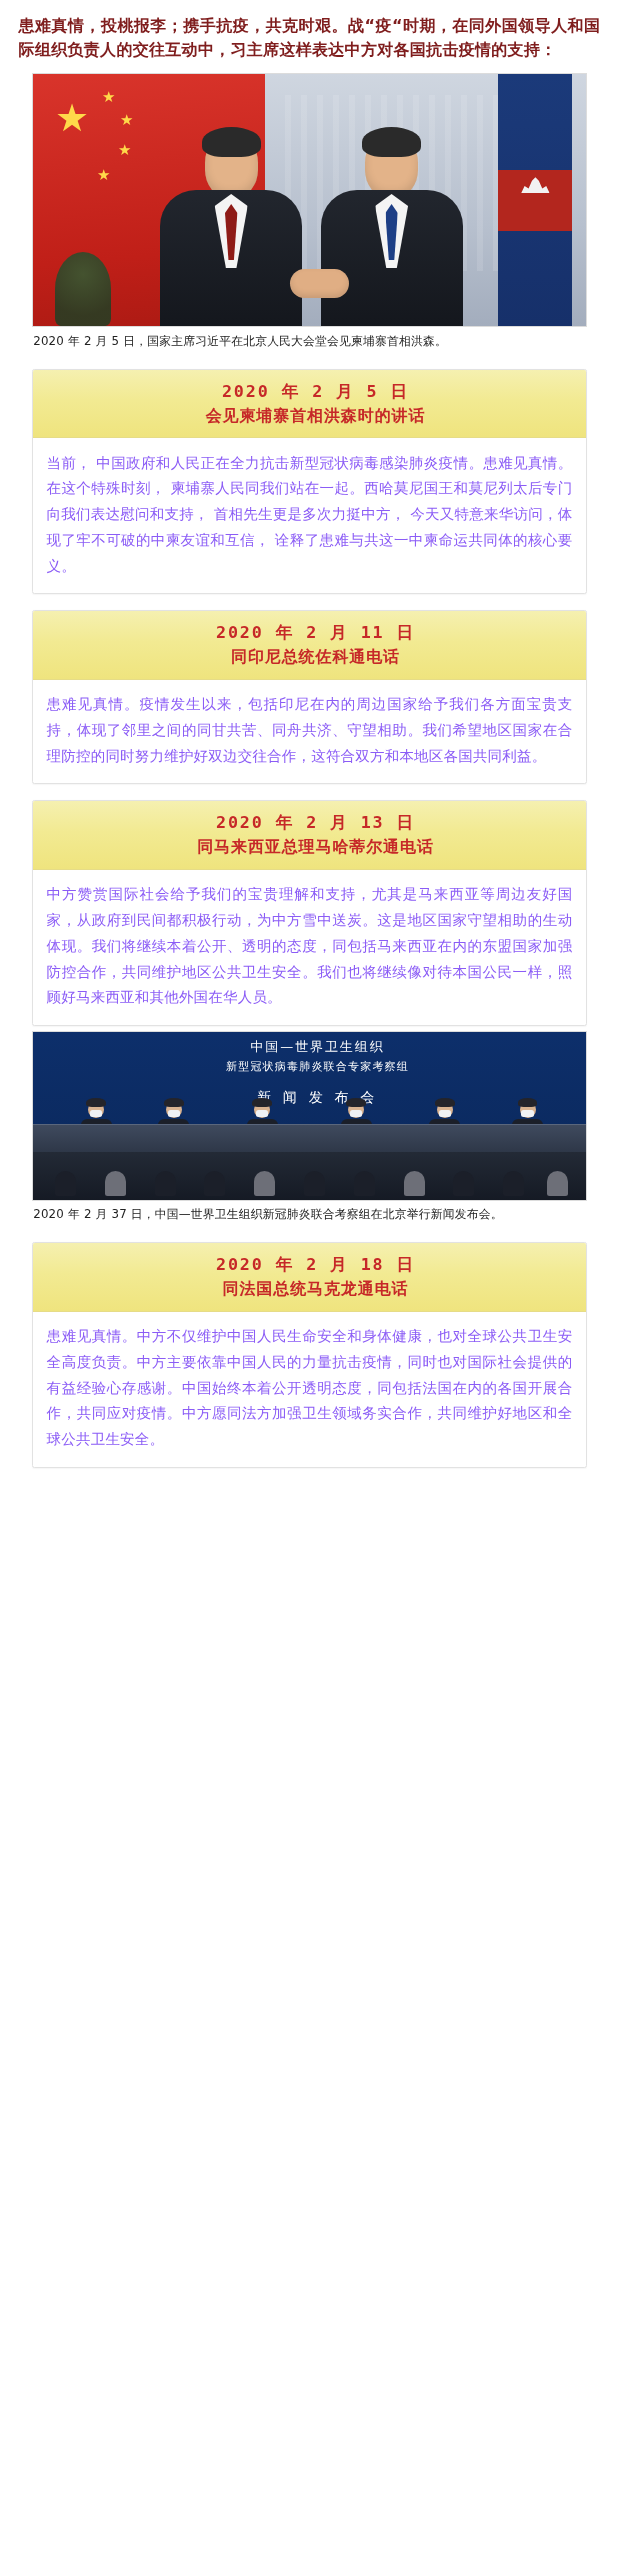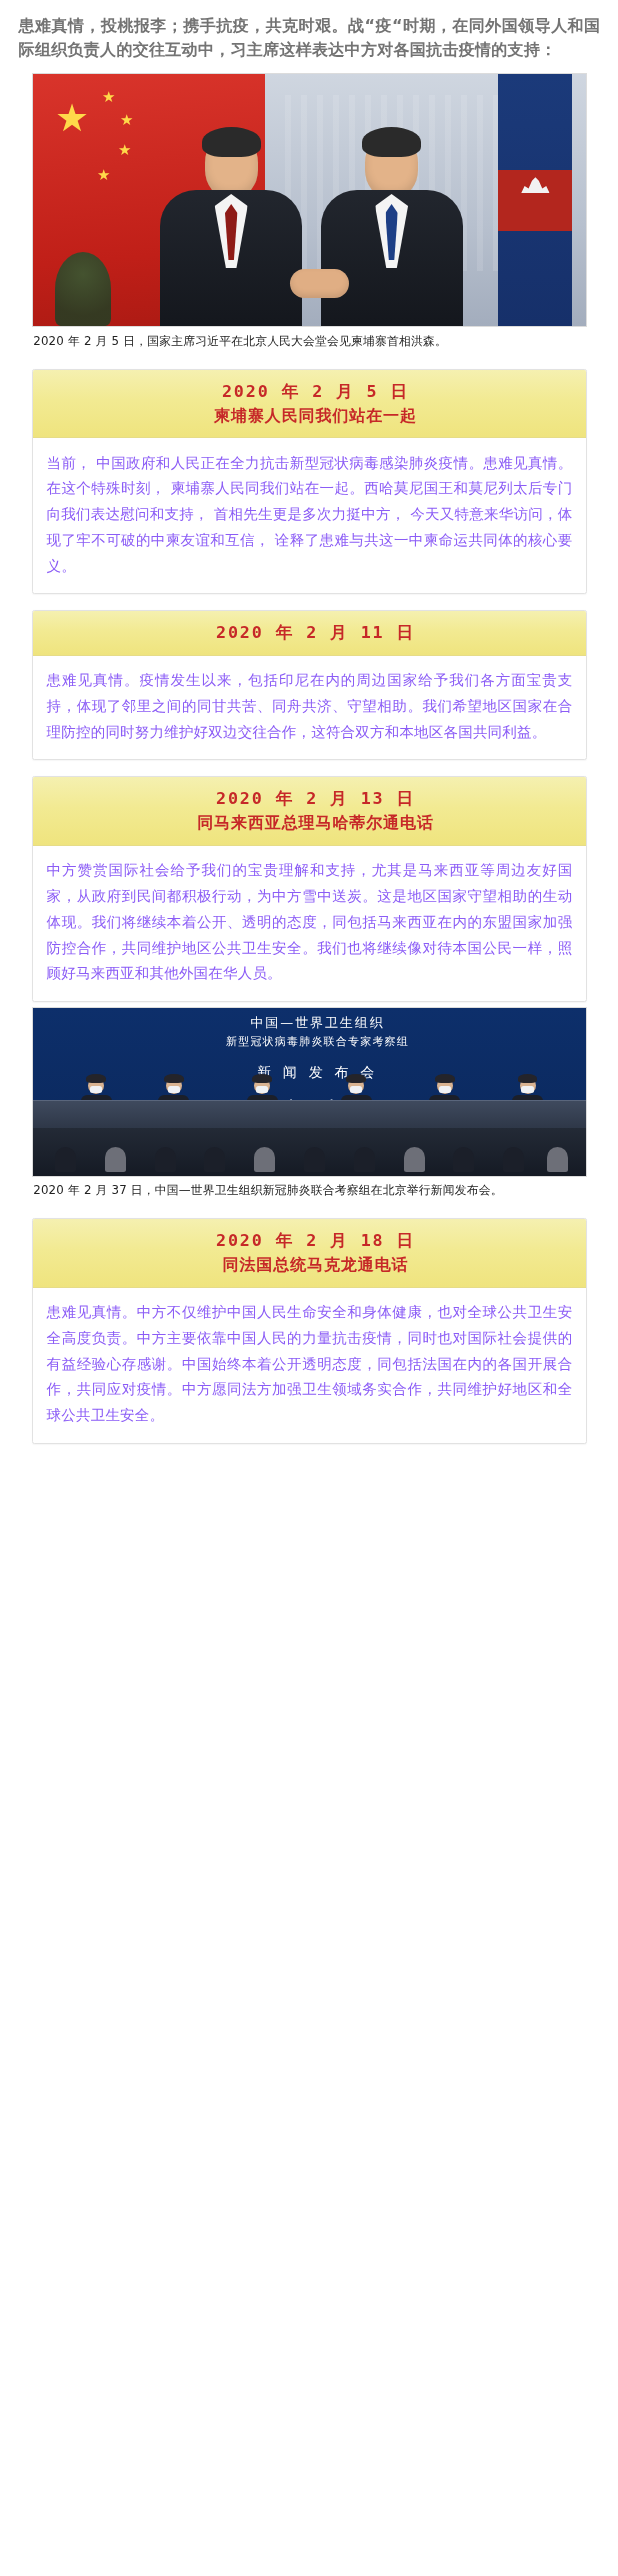--- a/index.html
+++ b/index.html
@@ -16,21 +16,21 @@
     width: 619px;
     box-sizing: border-box;
     padding: 0 0 18.6px 0;
     background: #ffffff;
   }
 
   
   .intro {
     font-family: "DejaVu Sans", sans-serif;
     font-weight: bold;
-    color: #737373;
+    color: #7f1d1d;
     font-size: 16px;
     line-height: 1.52;
     letter-spacing: 0.3px;
     padding: 13.6px 18.6px 6.2px 18.6px;
     text-align: justify;
   }
 
   
   .figure {
     margin: 5px 32px 2.5px 32px;
@@ -330,28 +330,29 @@
         </div>
       </div>
       <div class="hands"></div>
     </div>
     <div class="caption">2020 年 2 月 5 日，国家主席习近平在北京人民大会堂会见柬埔寨首相洪森。</div>
   </div>
 
   <div class="card">
     <div class="card-header">
       <div class="card-date">2020 年 2 月 5 日</div>
-      <div class="card-title">柬埔寨人民同我们站在一起</div>
+      <div class="card-title">会见柬埔寨首相洪森时的讲话</div>
     </div>
     <div class="card-body">当前， 中国政府和人民正在全力抗击新型冠状病毒感染肺炎疫情。患难见真情。在这个特殊时刻， 柬埔寨人民同我们站在一起。西哈莫尼国王和莫尼列太后专门向我们表达慰问和支持， 首相先生更是多次力挺中方， 今天又特意来华访问，体现了牢不可破的中柬友谊和互信， 诠释了患难与共这一中柬命运共同体的核心要义。</div>
   </div>
 
   <div class="card">
     <div class="card-header">
       <div class="card-date">2020 年 2 月 11 日</div>
+      <div class="card-title">同印尼总统佐科通电话</div>
     </div>
     <div class="card-body">患难见真情。疫情发生以来，包括印尼在内的周边国家给予我们各方面宝贵支持，体现了邻里之间的同甘共苦、同舟共济、守望相助。我们希望地区国家在合理防控的同时努力维护好双边交往合作，这符合双方和本地区各国共同利益。</div>
   </div>
 
   <div class="card">
     <div class="card-header">
       <div class="card-date">2020 年 2 月 13 日</div>
       <div class="card-title">同马来西亚总理马哈蒂尔通电话</div>
     </div>
     <div class="card-body">中方赞赏国际社会给予我们的宝贵理解和支持，尤其是马来西亚等周边友好国家，从政府到民间都积极行动，为中方雪中送炭。这是地区国家守望相助的生动体现。我们将继续本着公开、透明的态度，同包括马来西亚在内的东盟国家加强防控合作，共同维护地区公共卫生安全。我们也将继续像对待本国公民一样，照顾好马来西亚和其他外国在华人员。</div>

